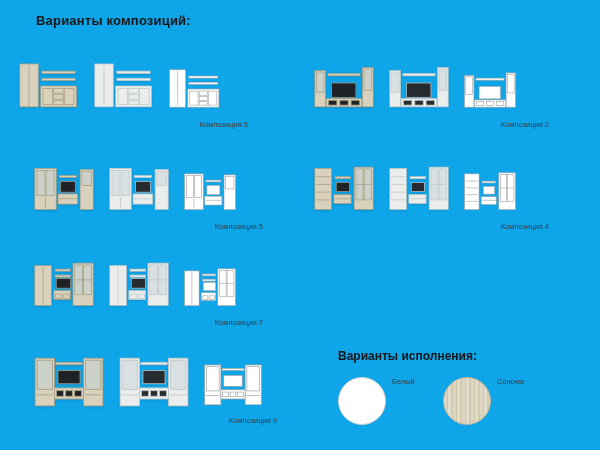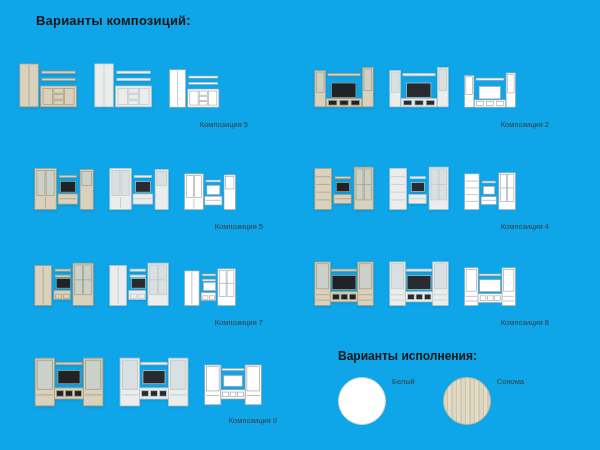--- a/index.html
+++ b/index.html
@@ -253,34 +253,20 @@
       <svg class="thumb size-a v-white">
           <use href="#sym-comp7"></use>
         </svg>
       <svg class="thumb size-w v-outline">
           <use href="#sym-comp7"></use>
         </svg>
     </div>
     <div class="comp-label">Композиция 7</div>
   </section>
 
-  <section class="comp-cell" id="cell-5">
-    <div class="variants">
-      <svg class="thumb size-a v-sonoma">
-          <use href="#sym-comp8"></use>
-        </svg>
-      <svg class="thumb size-a v-white">
-          <use href="#sym-comp8"></use>
-        </svg>
-      <svg class="thumb size-w v-outline">
-          <use href="#sym-comp8"></use>
-        </svg>
-    </div>
-    <div class="comp-label">Композиция 8</div>
-  </section>
 
   <section class="comp-cell" id="cell-6">
     <div class="variants">
       <svg class="thumb size-a v-sonoma">
           <use href="#sym-comp6"></use>
         </svg>
       <svg class="thumb size-a v-white">
           <use href="#sym-comp6"></use>
         </svg>
       <svg class="thumb size-w v-outline">

